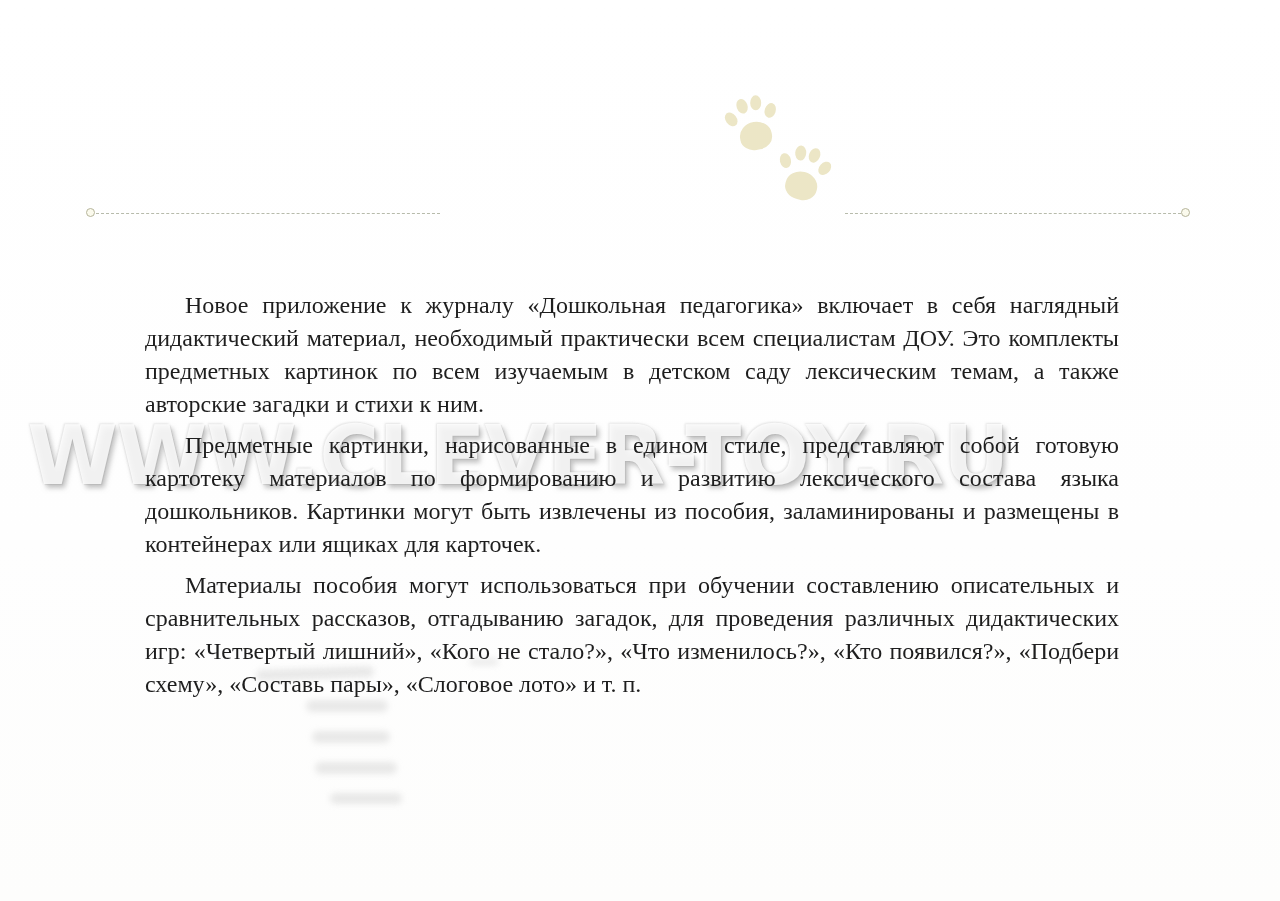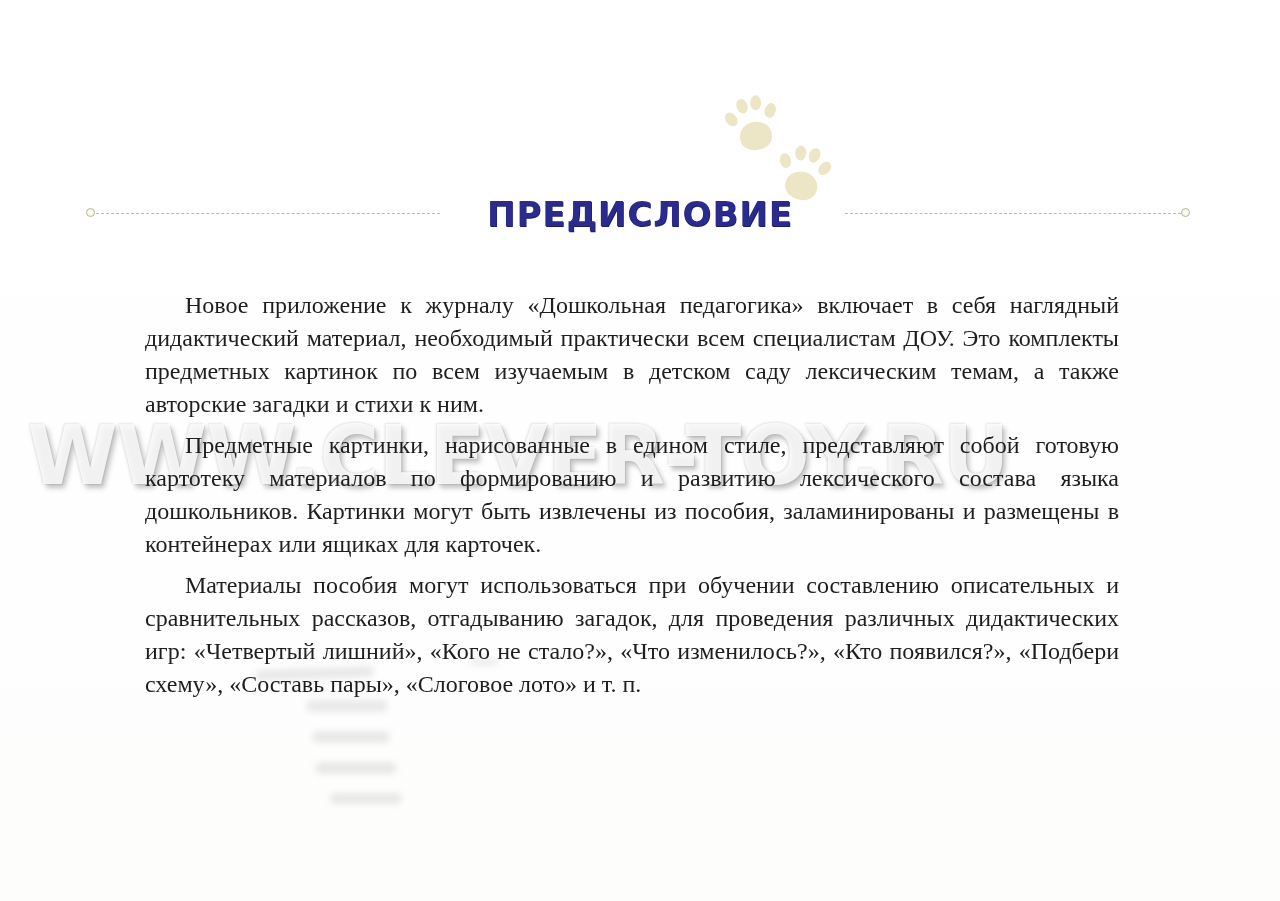--- a/index.html
+++ b/index.html
@@ -118,21 +118,20 @@
     <span class="t t3"></span>
     <span class="t t4"></span>
     <span class="pad"></span>
   </div>
 
   <span class="end-dot end-dot-left"></span>
   <div class="divider divider-left"></div>
   <div class="divider divider-right"></div>
   <span class="end-dot end-dot-right"></span>
 
-  <h1 class="title">ПРЕДИСЛОВИЕ</h1>
 
   <div class="watermark">WWW.CLEVER-TOY.RU</div>
 
   <div class="body-text">
     <p>Новое приложение к журналу «Дошкольная педагогика» включает в себя наглядный дидактический материал, необходимый практически всем специалистам ДОУ. Это комплекты предметных картинок по всем изучаемым в детском саду лексическим темам, а также авторские загадки и стихи к ним.</p>
     <p>Предметные картинки, нарисованные в едином стиле, представляют собой готовую картотеку материалов по формированию и развитию лексического состава языка дошкольников. Картинки могут быть извлечены из пособия, заламинированы и размещены в контейнерах или ящиках для карточек.</p>
     <p>Материалы пособия могут использоваться при обучении составлению описательных и сравнительных рассказов, отгадыванию загадок, для проведения различных дидактических игр: «Четвертый лишний», «Кого не стало?», «Что изменилось?», «Кто появился?», «Подбери схему», «Составь пары», «Слоговое лото» и т. п.</p>
   </div>
 
   <div class="smudge sm1"></div>

